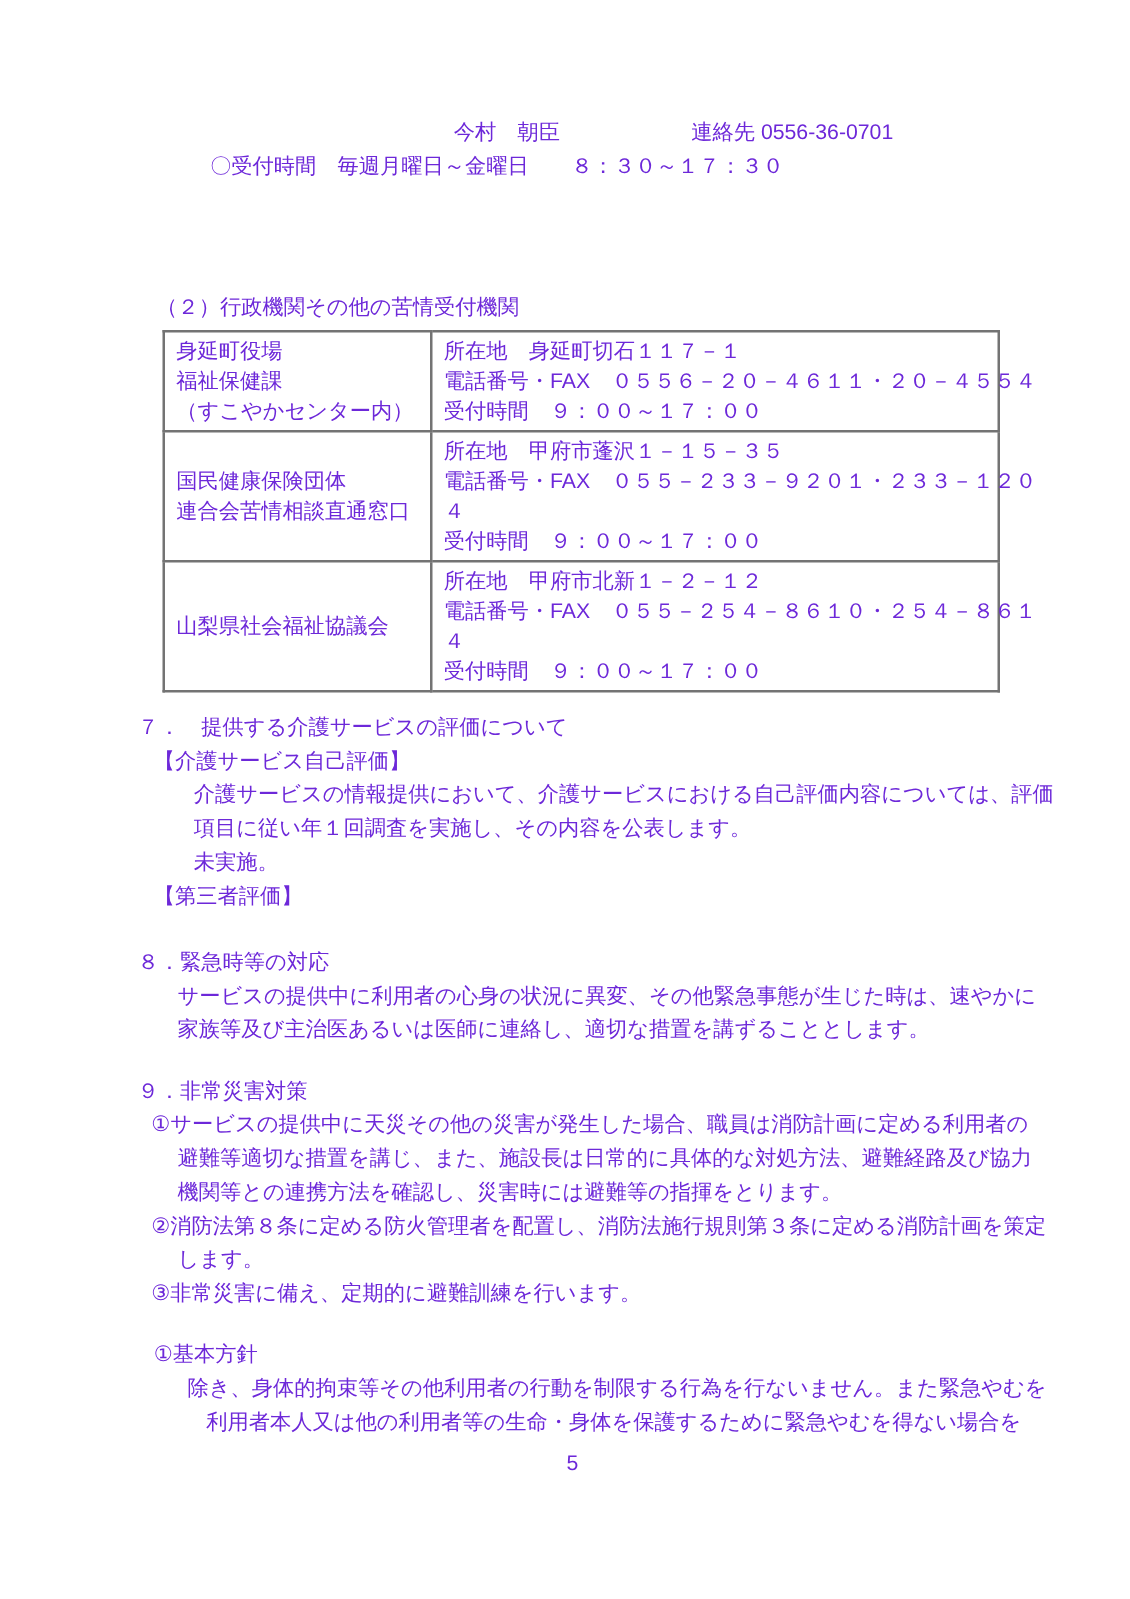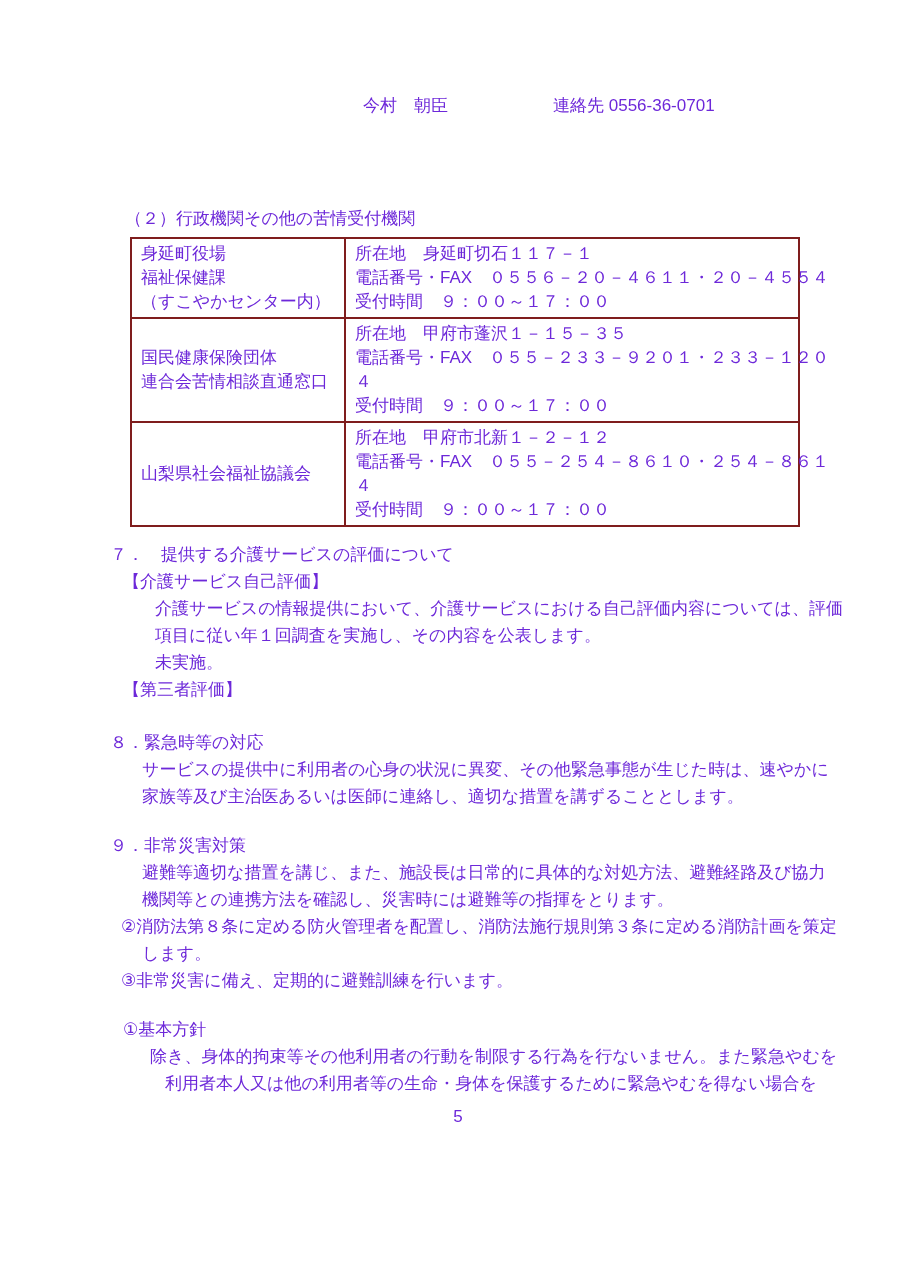--- a/index.html
+++ b/index.html
@@ -21,21 +21,21 @@
   .contact-info{margin-left:105px;}
   .reception-line{margin-left:68px;}
   .complaint-title{margin-top:86px;margin-left:25px;margin-bottom:5px;}
   table.complaint{
     border-collapse:collapse;
     margin-left:30px;
     width:670px;
     table-layout:fixed;
   }
   table.complaint td{
-    border:2px solid #7f1d1d;
+    border:2px solid #737373;
     vertical-align:middle;
     padding:3px 8px 3px 9px;
     font-size:17px;
     line-height:24px;
   }
   td.org-cell{width:195px;}
   td.detail-cell{vertical-align:middle;}
   .cell-line{white-space:pre;}
   .sec{margin:0;}
   .sec7{margin-top:14px;}
@@ -58,20 +58,21 @@
     font-size:17px;
   }
 </style>
 </head>
 <body>
 
 <div class="page">
 
   <div class="line contact-line"><span>今村　朝臣</span><span class="contact-info">連絡先 0556-36-0701</span></div>
 
+  <div class="line reception-line">〇受付時間　毎週月曜日～金曜日　　８：３０～１７：３０</div>
 
   <div class="line complaint-title">（２）行政機関その他の苦情受付機関</div>
 
   <table class="complaint">
     <tbody>
       <tr>
         <td class="org-cell">
           <div class="cell-line">身延町役場</div>
           <div class="cell-line">福祉保健課</div>
           <div class="cell-line">（すこやかセンター内）</div>
@@ -118,20 +119,21 @@
   </div>
 
   <div class="sec sec8">
     <div class="line ind-h">８．緊急時等の対応</div>
     <div class="line ind-body8">サービスの提供中に利用者の心身の状況に異変、その他緊急事態が生じた時は、速やかに</div>
     <div class="line ind-body8">家族等及び主治医あるいは医師に連絡し、適切な措置を講ずることとします。</div>
   </div>
 
   <div class="sec sec9">
     <div class="line ind-h">９．非常災害対策</div>
+    <div class="line ind-circ">①サービスの提供中に天災その他の災害が発生した場合、職員は消防計画に定める利用者の</div>
     <div class="line ind-circ-cont">避難等適切な措置を講じ、また、施設長は日常的に具体的な対処方法、避難経路及び協力</div>
     <div class="line ind-circ-cont">機関等との連携方法を確認し、災害時には避難等の指揮をとります。</div>
     <div class="line ind-circ">②消防法第８条に定める防火管理者を配置し、消防法施行規則第３条に定める消防計画を策定</div>
     <div class="line ind-circ-cont">します。</div>
     <div class="line ind-circ">③非常災害に備え、定期的に避難訓練を行います。</div>
   </div>
 
   <div class="sec sec10">
     <div class="line ind-s10-item">①基本方針</div>
     <div class="line ind-s10-b2">除き、身体的拘束等その他利用者の行動を制限する行為を行ないません。また緊急やむを</div>

